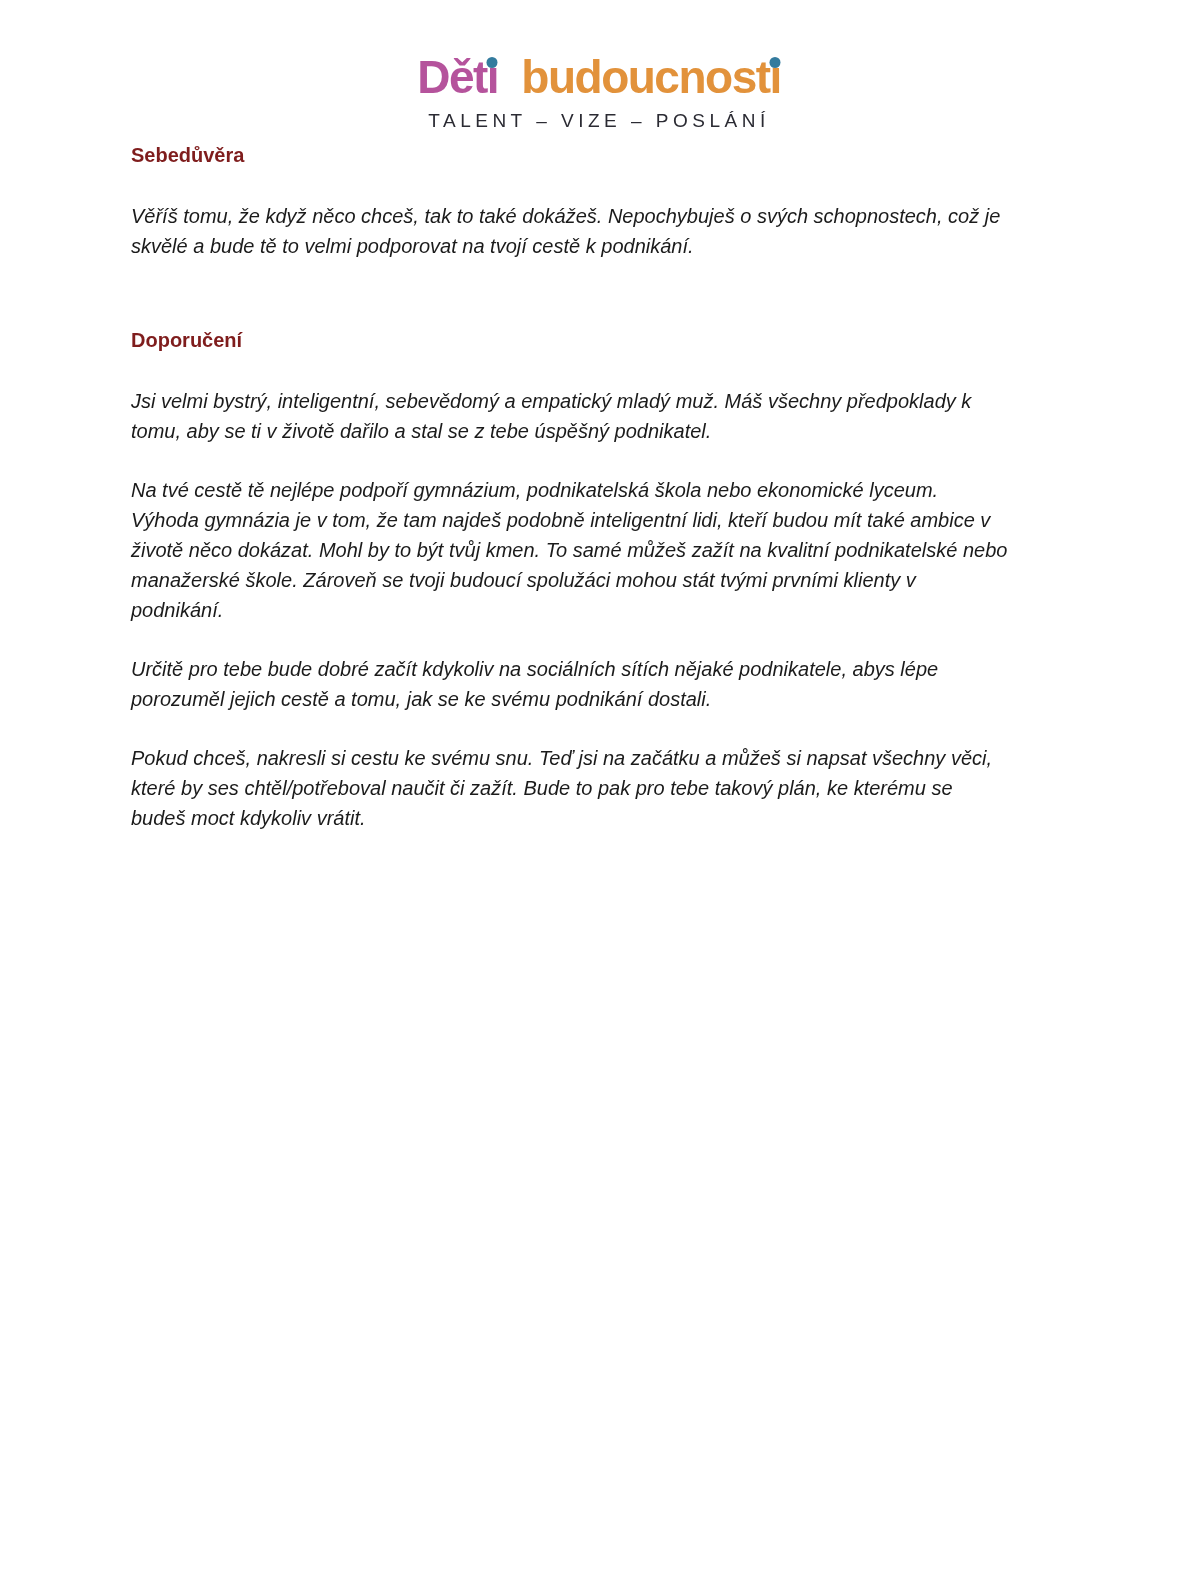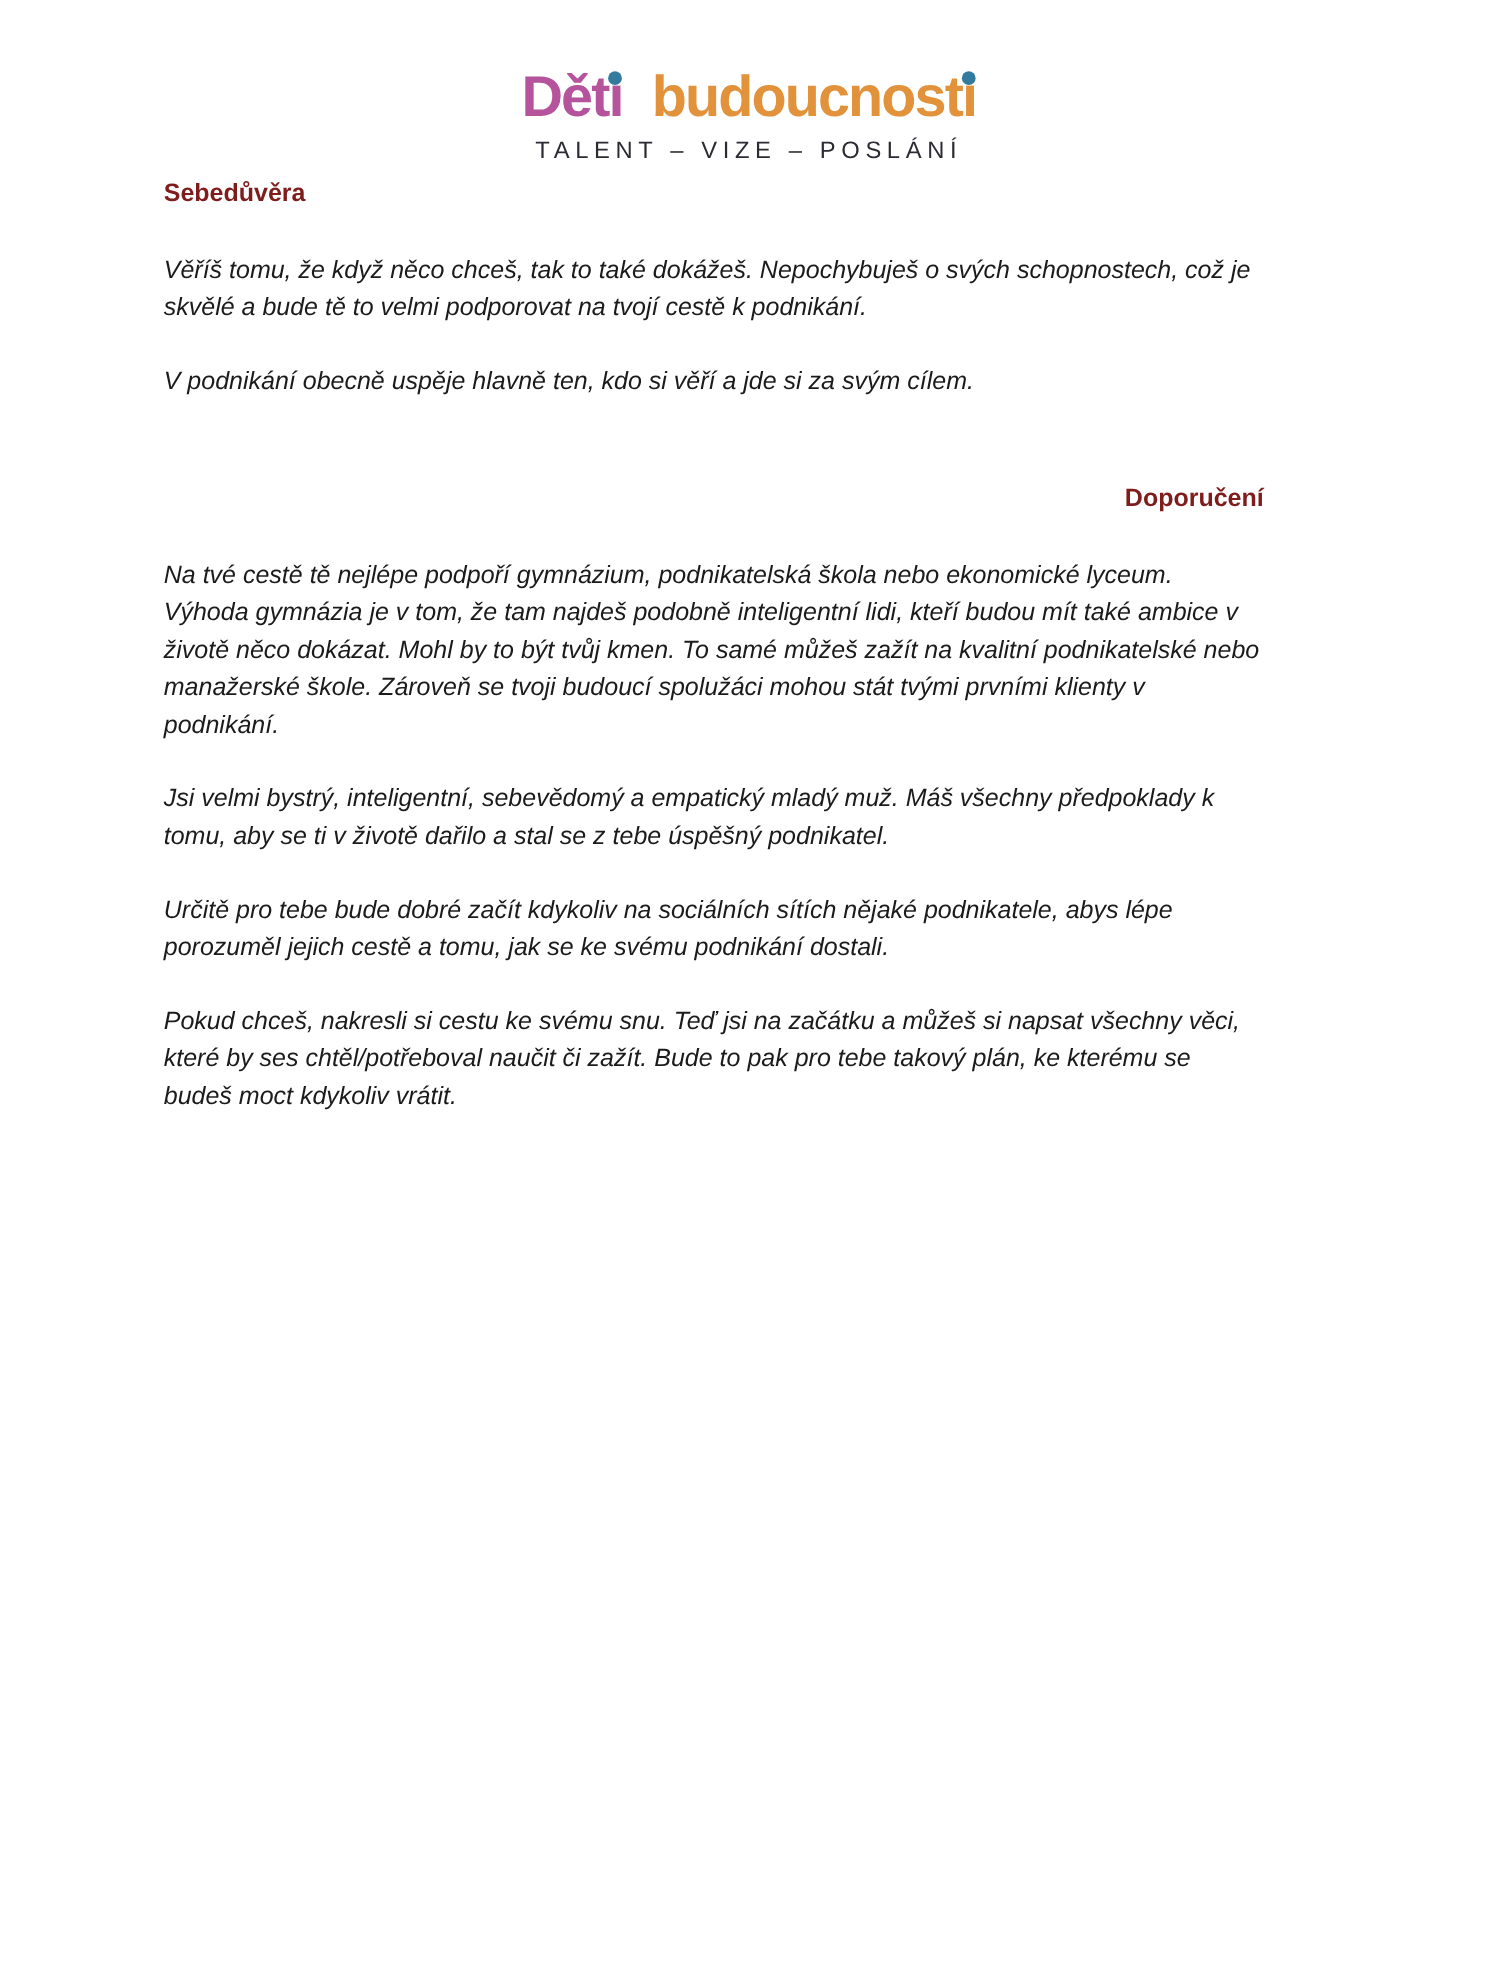--- a/index.html
+++ b/index.html
@@ -57,21 +57,20 @@
   }
   .doc h2 {
     font-size: 20px;
     line-height: 30px;
     font-weight: bold;
     color: #7f1d1d;
     margin: 0 0 31px 0;
   }
   .doc .section-2 h2 {
     margin-top: 64px;
-    text-align: right;
   }
   .doc p {
     margin: 0 0 29px 0;
     font-style: italic;
   }
 </style>
 </head>
 <body>
 
 <div class="page">
@@ -82,25 +81,24 @@
       <span class="logo-word2">budoucnost<span class="logo-i">ı<span class="logo-dot"></span></span></span>
     </div>
     <div class="logo-tagline">TALENT – VIZE – POSLÁNÍ</div>
   </div>
 
   <div class="doc">
 
     <section class="section-1">
       <h2>Sebedůvěra</h2>
       <p>Věříš tomu, že když něco chceš, tak to také dokážeš. Nepochybuješ o svých schopnostech, což je skvělé a bude tě to velmi podporovat na tvojí cestě k podnikání.</p>
-      <p>V podnikání obecně uspěje hlavně ten, kdo si věří a jde si za svým cílem.</p>
     </section>
 
     <section class="section-2">
       <h2>Doporučení</h2>
+      <p>Jsi velmi bystrý, inteligentní, sebevědomý a empatický mladý muž. Máš všechny předpoklady k tomu, aby se ti v životě dařilo a stal se z tebe úspěšný podnikatel.</p>
       <p>Na tvé cestě tě nejlépe podpoří gymnázium, podnikatelská škola nebo ekonomické lyceum. Výhoda gymnázia je v tom, že tam najdeš podobně inteligentní lidi, kteří budou mít také ambice v životě něco dokázat. Mohl by to být tvůj kmen. To samé můžeš zažít na kvalitní podnikatelské nebo manažerské škole. Zároveň se tvoji budoucí spolužáci mohou stát tvými prvními klienty v podnikání.</p>
-      <p>Jsi velmi bystrý, inteligentní, sebevědomý a empatický mladý muž. Máš všechny předpoklady k tomu, aby se ti v životě dařilo a stal se z tebe úspěšný podnikatel.</p>
       <p>Určitě pro tebe bude dobré začít kdykoliv na sociálních sítích nějaké podnikatele, abys lépe porozuměl jejich cestě a tomu, jak se ke svému podnikání dostali.</p>
       <p>Pokud chceš, nakresli si cestu ke svému snu. Teď jsi na začátku a můžeš si napsat všechny věci, které by ses chtěl/potřeboval naučit či zažít. Bude to pak pro tebe takový plán, ke kterému se budeš moct kdykoliv vrátit.</p>
     </section>
 
   </div>
 </div>
 
 </body></html>

